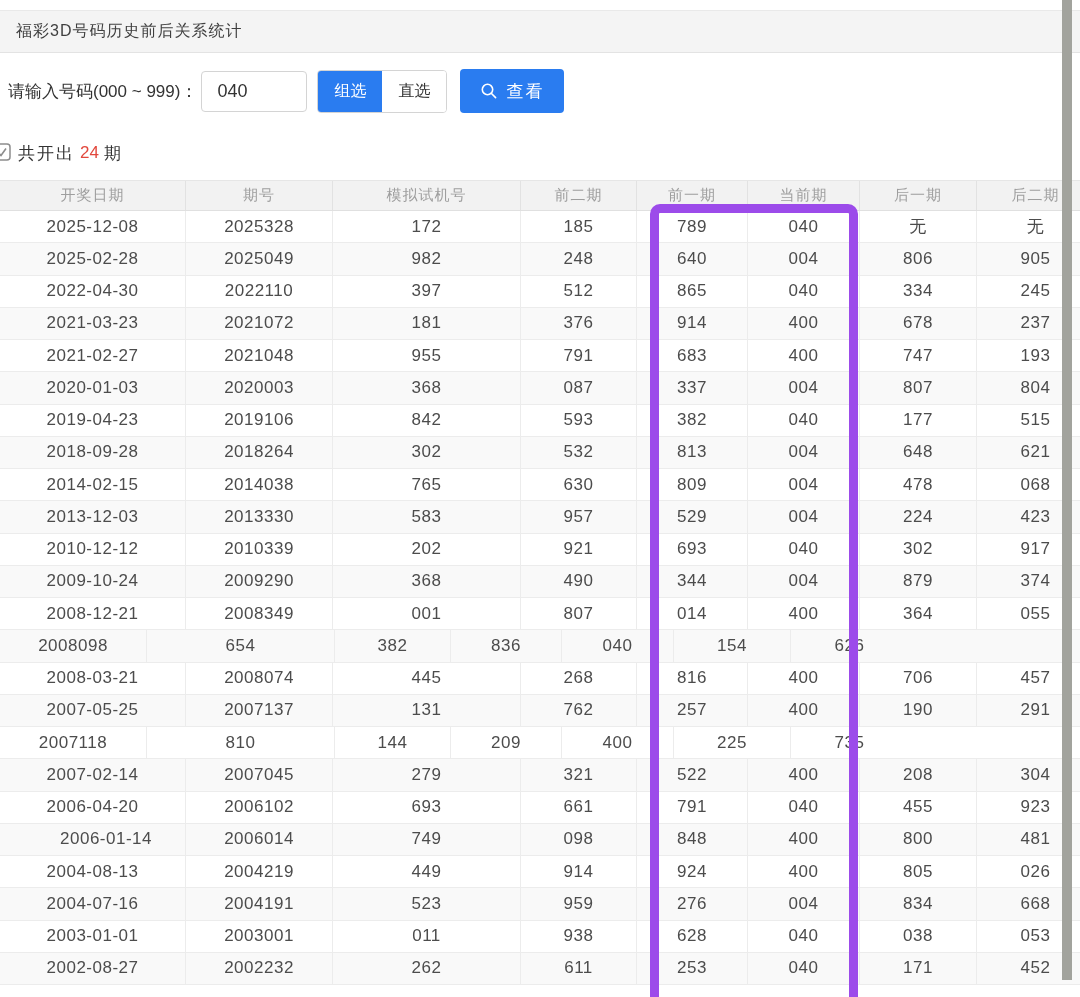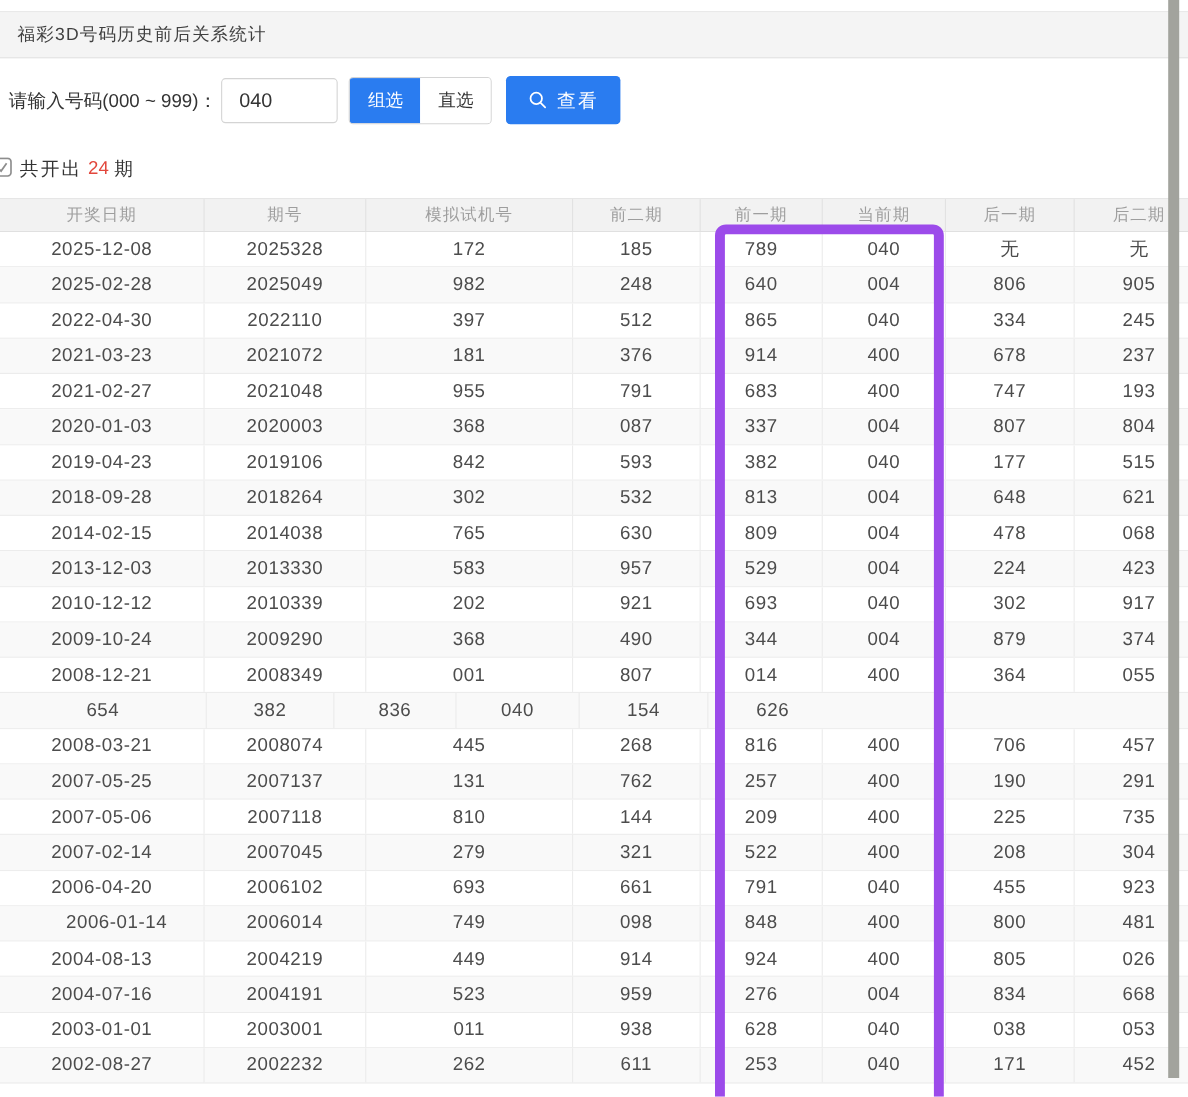--- a/index.html
+++ b/index.html
@@ -235,20 +235,21 @@
           <div class="td" style="width: 186px;">2008-12-21</div>
           <div class="td" style="width: 147px;">2008349</div>
           <div class="td" style="width: 188px;">001</div>
           <div class="td" style="width: 116px;">807</div>
           <div class="td" style="width: 111px;">014</div>
           <div class="td" style="width: 112px;">400</div>
           <div class="td" style="width: 117px;">364</div>
           <div class="td" style="width: 117px;">055</div>
         </div>
         <div class="tr">
+          <div class="td" style="width: 147px;">2008098</div>
           <div class="td" style="width: 188px;">654</div>
           <div class="td" style="width: 116px;">382</div>
           <div class="td" style="width: 111px;">836</div>
           <div class="td" style="width: 112px;">040</div>
           <div class="td" style="width: 117px;">154</div>
           <div class="td" style="width: 117px;">626</div>
         </div>
         <div class="tr">
           <div class="td" style="width: 186px;">2008-03-21</div>
           <div class="td" style="width: 147px;">2008074</div>
@@ -263,21 +264,20 @@
           <div class="td" style="width: 186px;">2007-05-25</div>
           <div class="td" style="width: 147px;">2007137</div>
           <div class="td" style="width: 188px;">131</div>
           <div class="td" style="width: 116px;">762</div>
           <div class="td" style="width: 111px;">257</div>
           <div class="td" style="width: 112px;">400</div>
           <div class="td" style="width: 117px;">190</div>
           <div class="td" style="width: 117px;">291</div>
         </div>
         <div class="tr">
-          <div class="td" style="width: 186px;">2007-05-06</div>
           <div class="td" style="width: 147px;">2007118</div>
           <div class="td" style="width: 188px;">810</div>
           <div class="td" style="width: 116px;">144</div>
           <div class="td" style="width: 111px;">209</div>
           <div class="td" style="width: 112px;">400</div>
           <div class="td" style="width: 117px;">225</div>
           <div class="td" style="width: 117px;">735</div>
         </div>
         <div class="tr">
           <div class="td" style="width: 186px;">2007-02-14</div>

